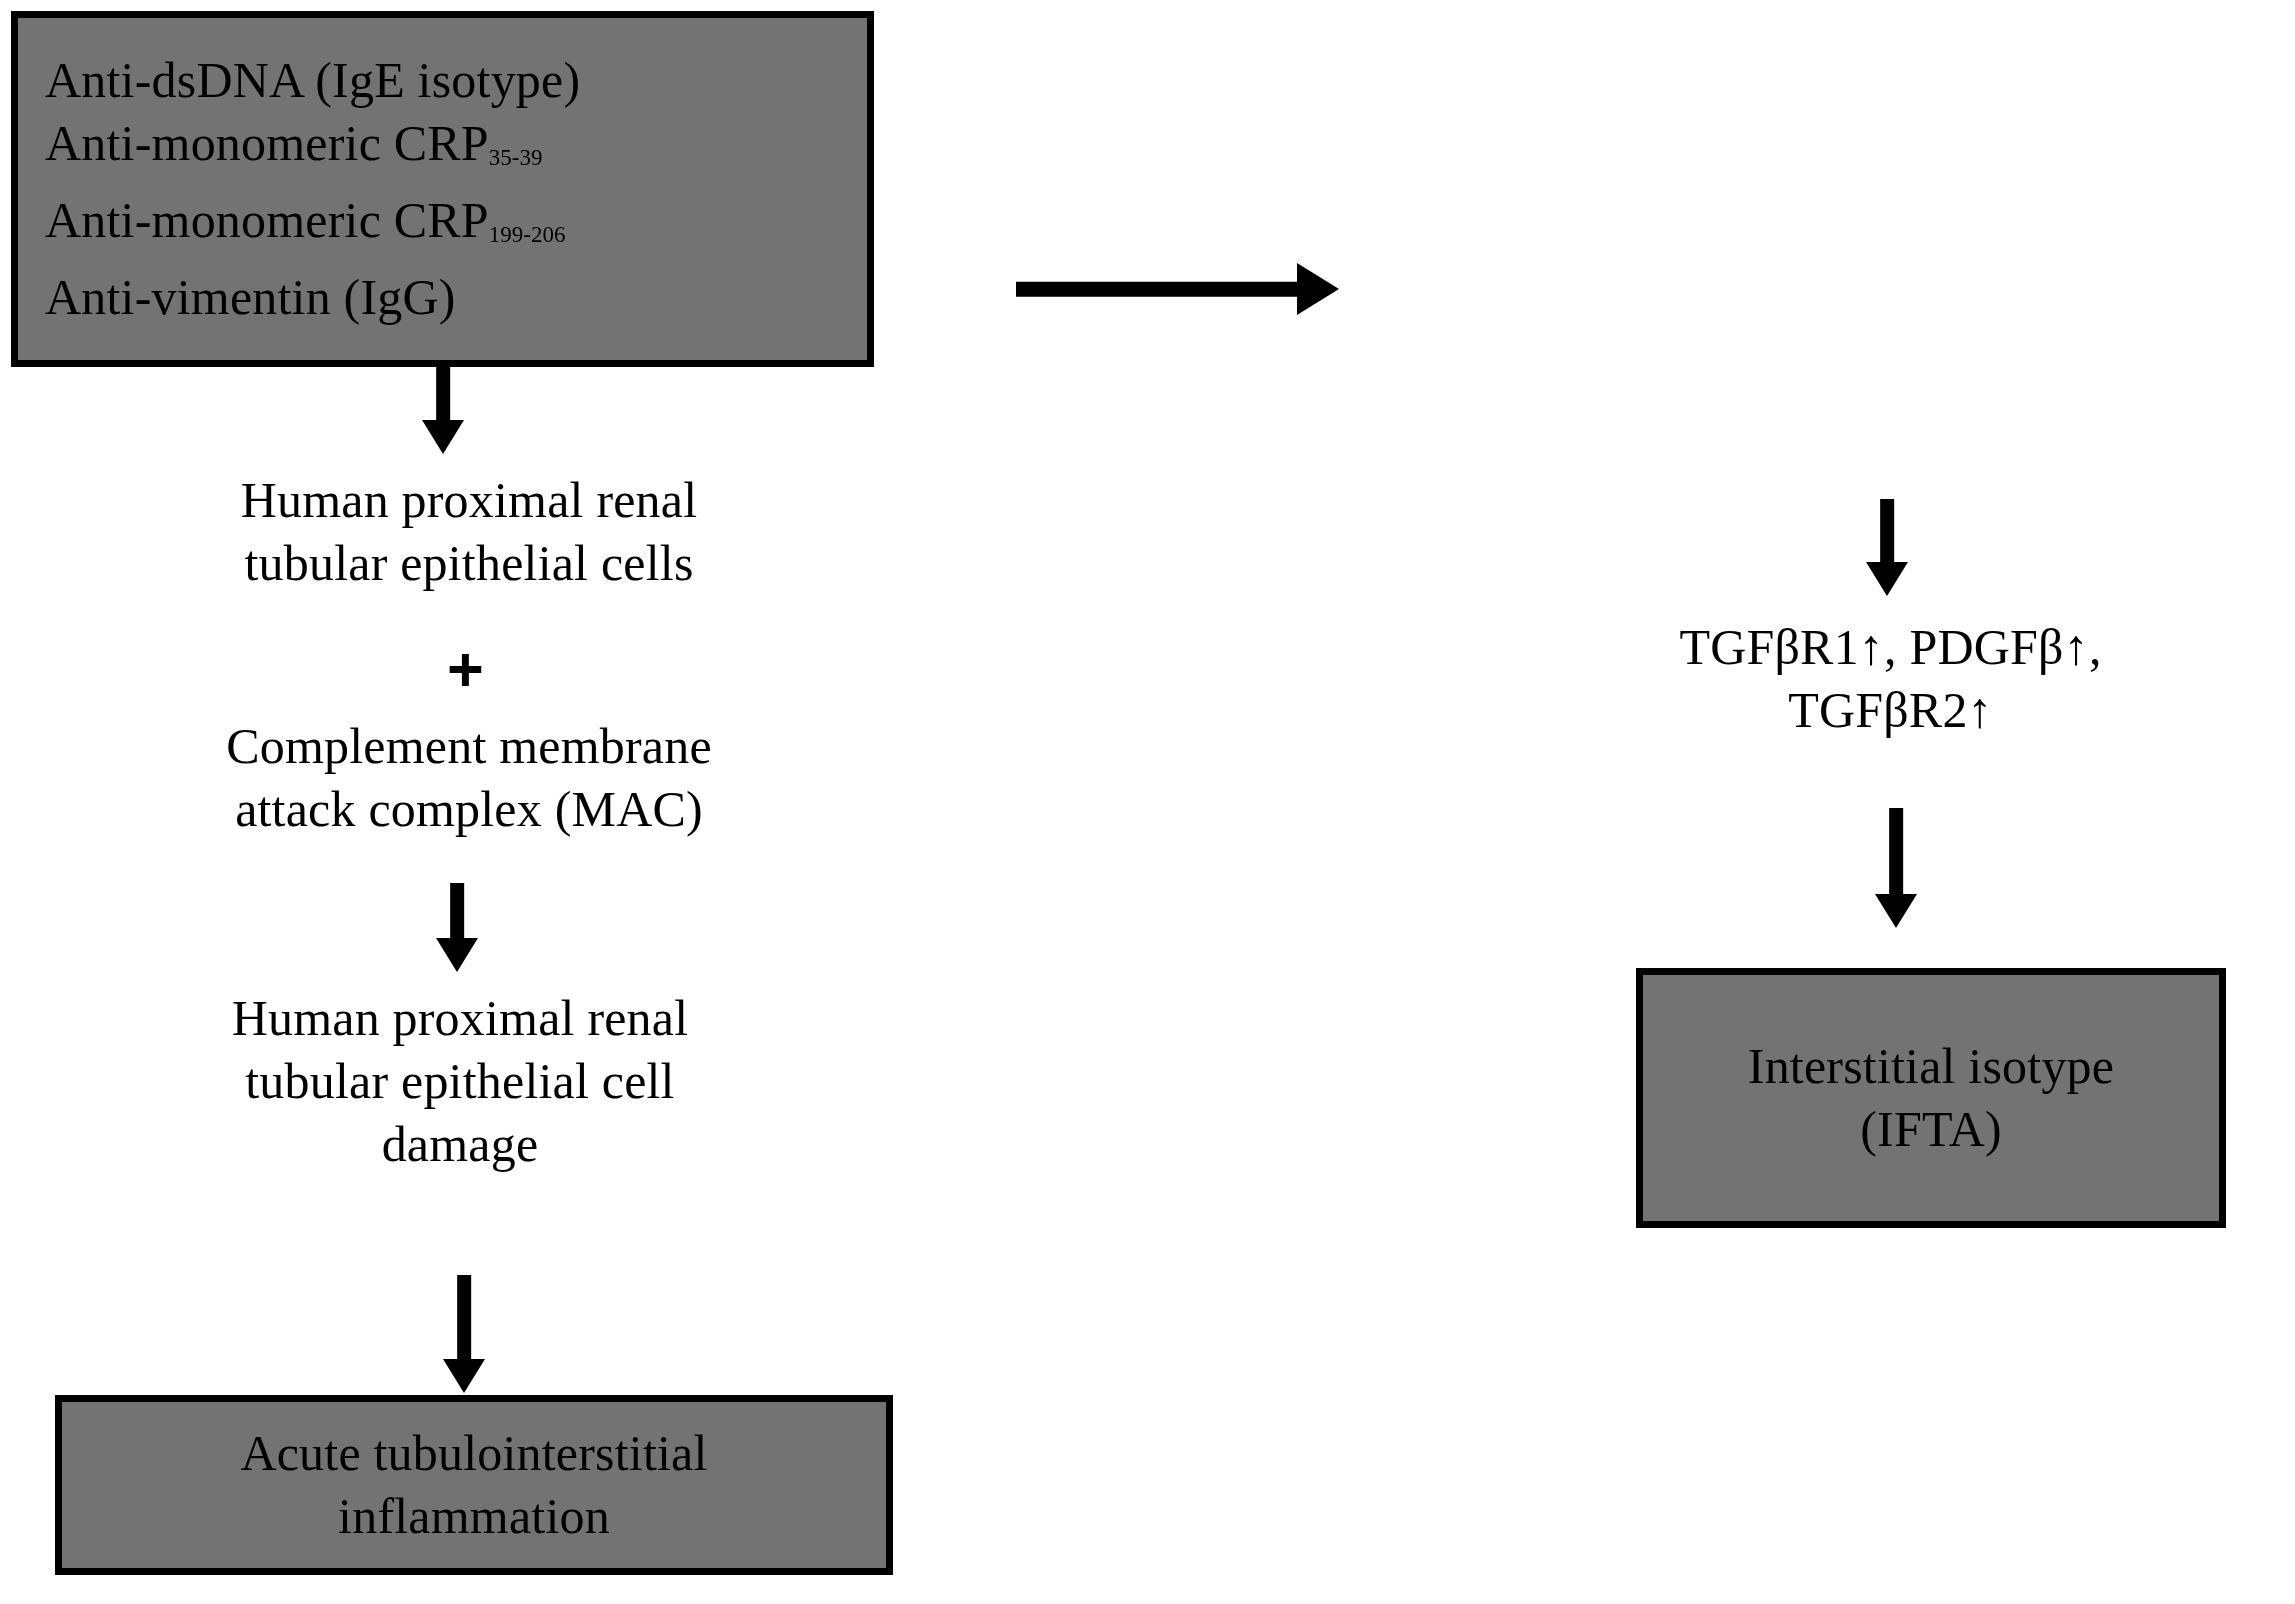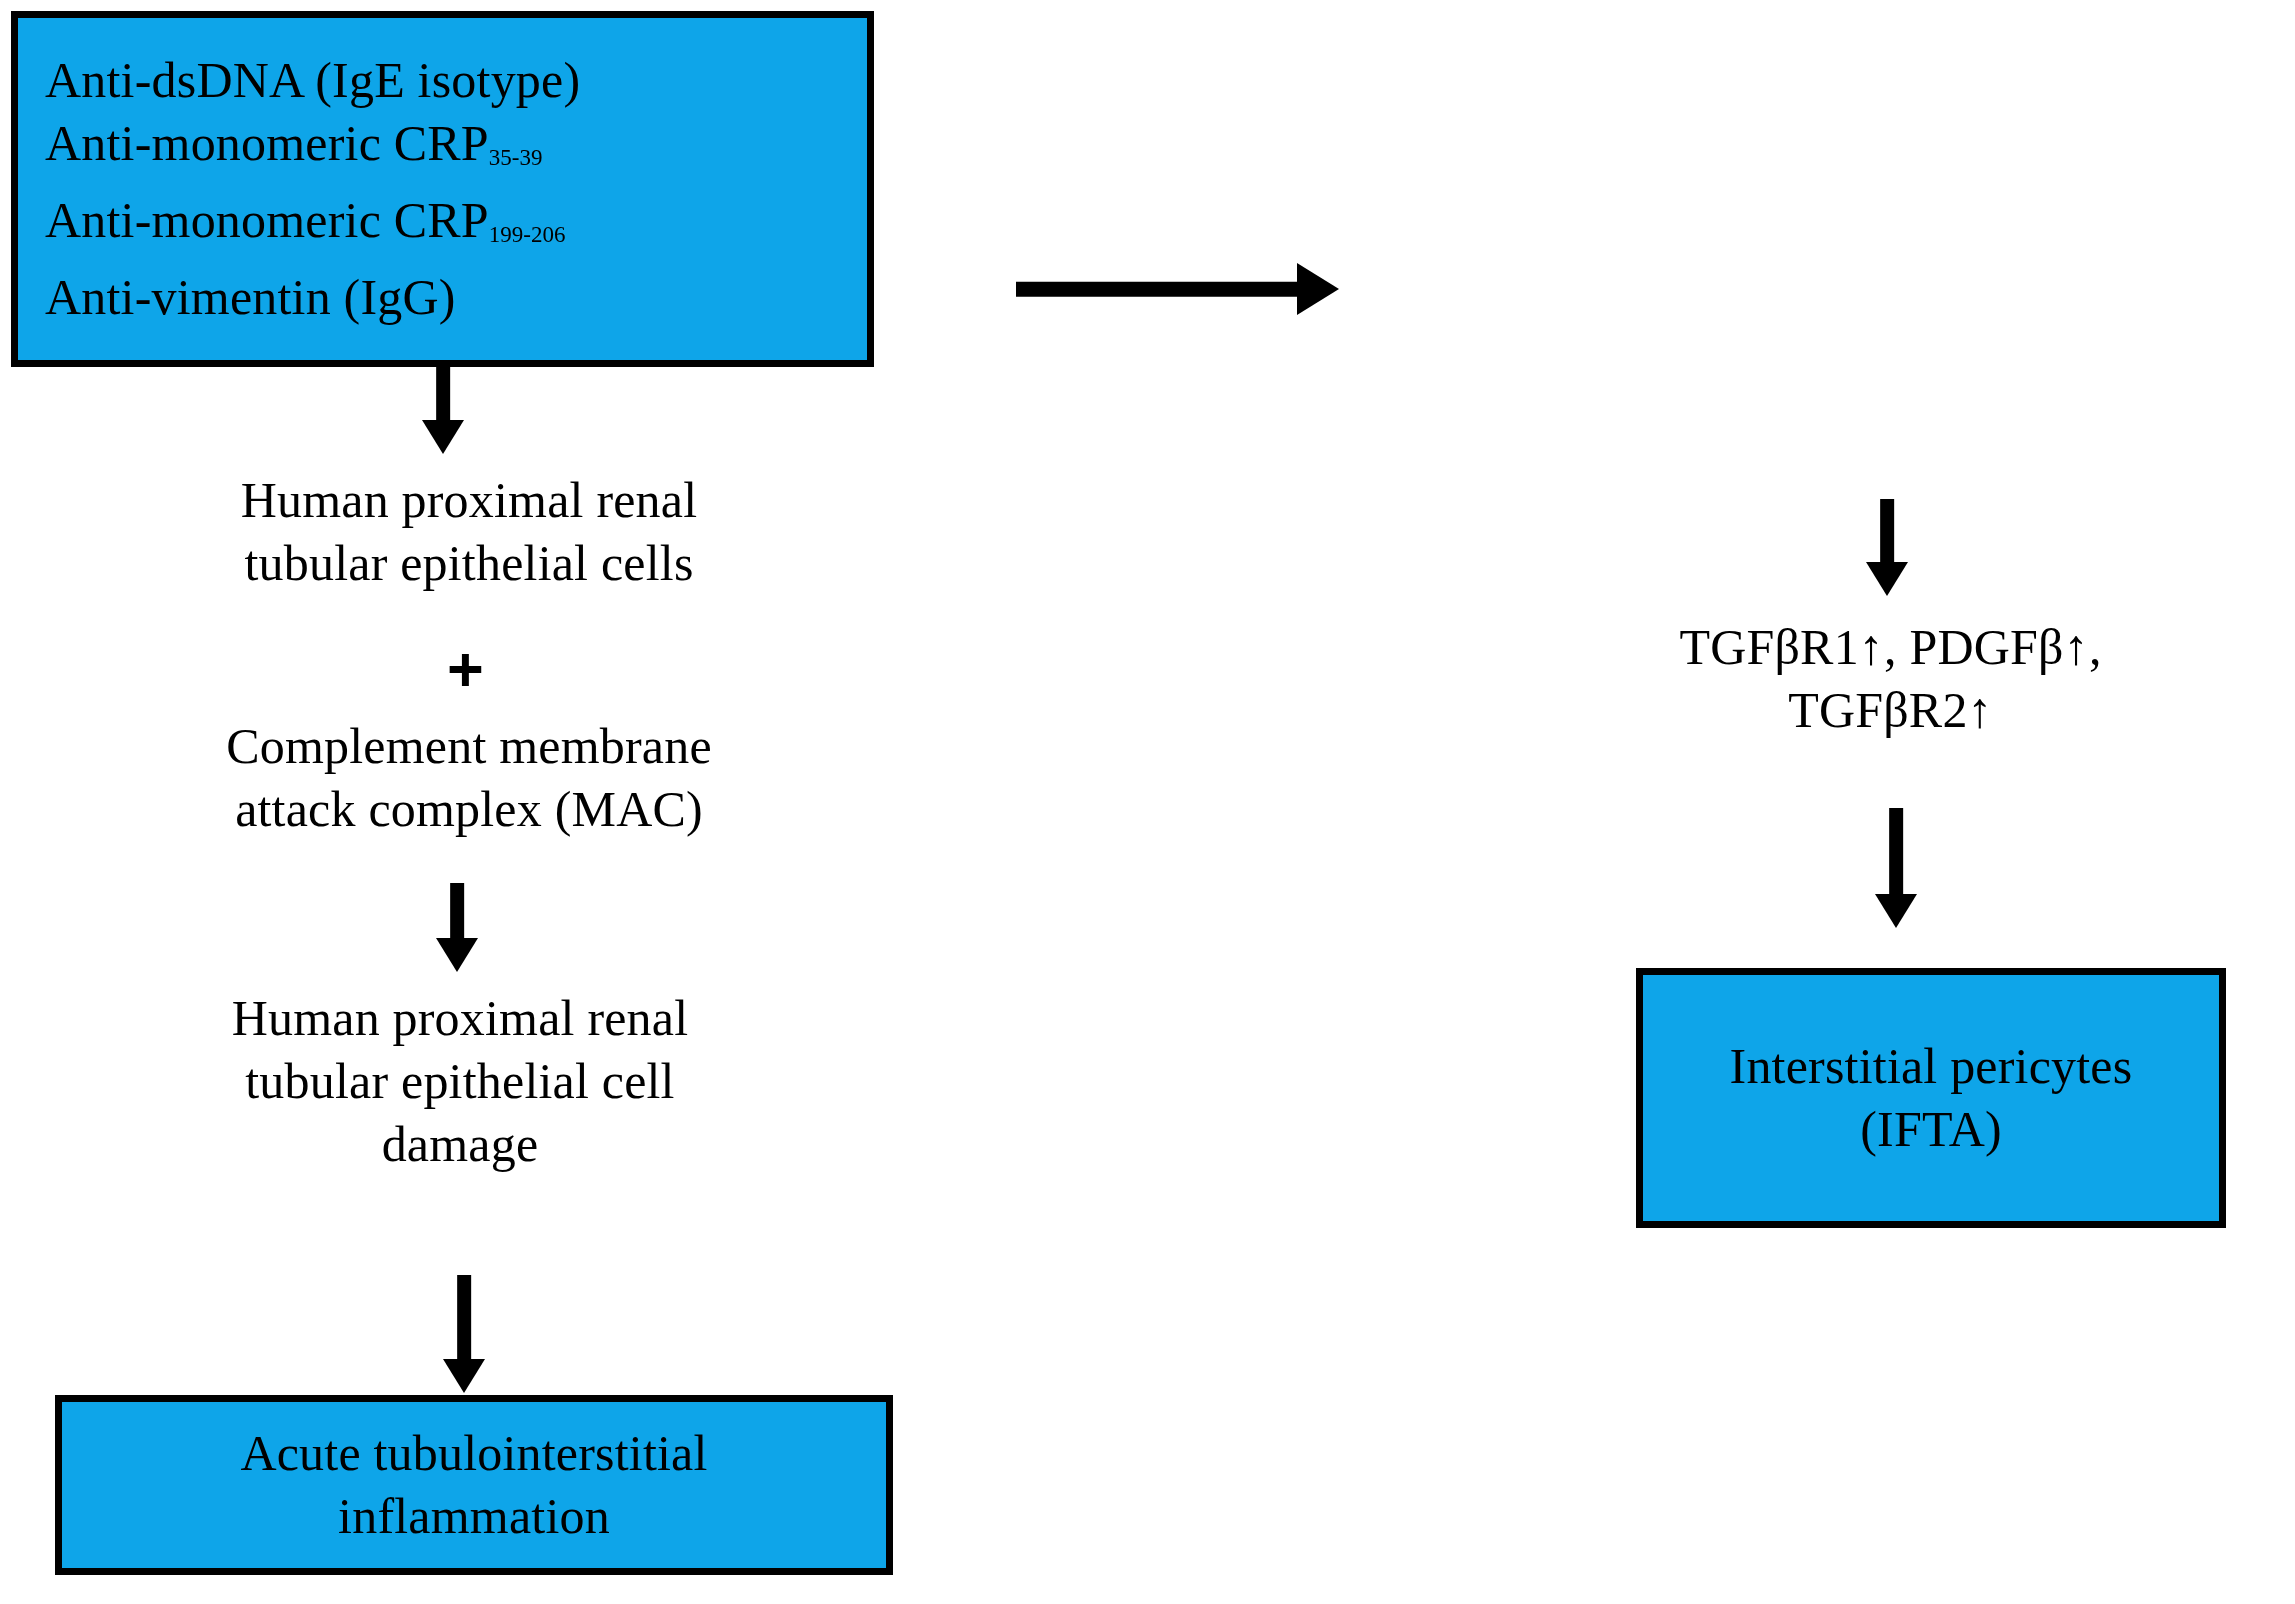--- a/index.html
+++ b/index.html
@@ -12,21 +12,21 @@
     width: 2295px;
     height: 1605px;
     background: #ffffff;
     font-family: "Liberation Serif", "DejaVu Serif", serif;
     color: #000000;
     overflow: hidden;
   }
   .box {
     position: absolute;
     border: 7.3px solid #000000;
-    background: #0ea5e9;
+    background: #737373;
     box-sizing: border-box;
     display: flex;
     flex-direction: column;
     justify-content: center;
   }
   .textblock {
     position: absolute;
     display: flex;
     flex-direction: column;
     justify-content: center;
@@ -163,18 +163,18 @@
     <span class="line fs-main">TGFβR1↑, PDGFβ↑,</span>
     <span class="line fs-main">TGFβR2↑</span>
   </div>
 
   <div class="arrow-v" style="left:1896px; top:808px;">
     <div class="shaft" style="width:13.7px; height:89px;"></div>
     <div class="head" style="top:86px;"></div>
   </div>
 
   <div class="box" style="left:1636px; top:968px; width:590px; height:260px; align-items:center;">
-    <span class="line fs-main">Interstitial pericytes</span>
+    <span class="line fs-main">Interstitial isotype</span>
     <span class="line fs-main">(IFTA)</span>
   </div>
 
 </div>
 
 
 </body></html>

